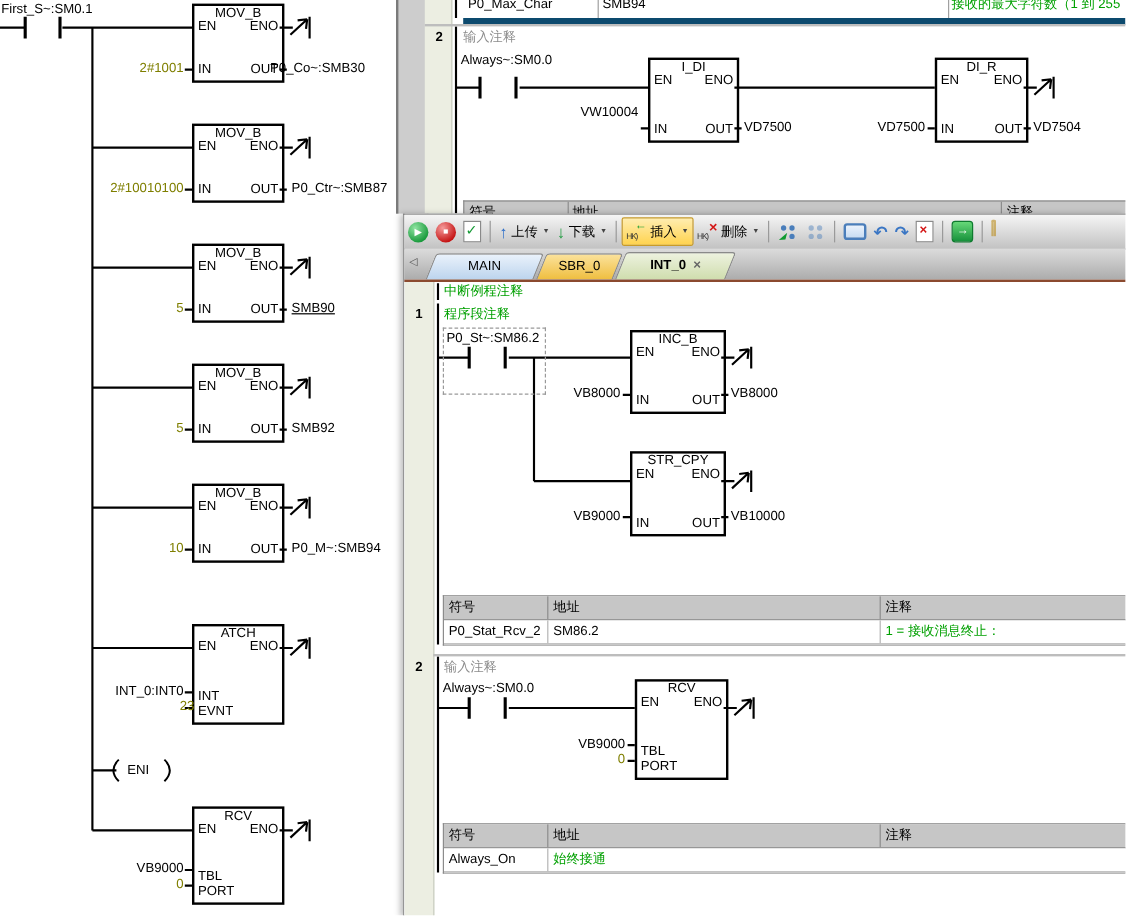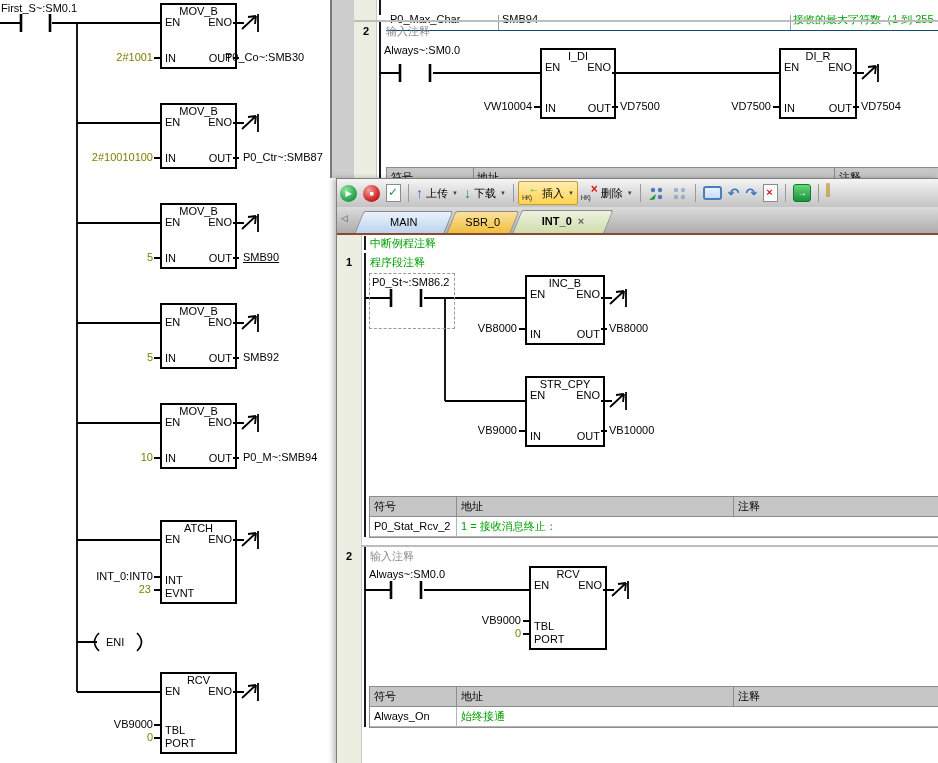--- a/index.html
+++ b/index.html
@@ -182,21 +182,21 @@
         <span class="pr">ENO</span>
       </div>
     <div class="row-p1">
         <span class="pl">INT</span>
       </div>
     <div class="row-io">
         <span class="pl">EVNT</span>
       </div>
   </div>
   <div class="lab r" style="left:75px;top:570px;width:78px;">INT_0:INT0</div>
-  <div class="lab r olive" style="left:111px;top:583px;width:40px;">23</div>
+  <div class="lab r olive" style="left:122px;top:583px;width:40px;">23</div>
 
   <div class="lab" style="left:106px;top:636px;">ENI</div>
 
   <div class="blk" style="left:160px;top:672px;width:73px;height:78px;">
     <div class="ttl">RCV</div>
     <div class="row-en">
         <span class="pl">EN</span>
         <span class="pr">ENO</span>
       </div>
     <div class="row-p1">
@@ -213,21 +213,21 @@
   <div id="bg-window" style="position:absolute;left:330px;top:0;width:608px;height:178px;">
     <div style="position:absolute;left:24px;top:0;width:22px;height:178px;background:#ECEEE2;border-right:1px solid #C9CCC0;"></div>
 
     <svg class="wires" style="left:0;top:0" width="608" height="178" viewBox="0 0 608 178">
       <path stroke-width="1.8" d="M50,0 V15 M50,22 V178 M50,73 H70 M103,73 H210 M282,73 H449
         M204,107 H210 M282,107 H288 M443,107 H449 M523,107 H529"></path>
       <path stroke-width="2.6" d="M70,64 V82 M100,64 V82"></path>
       <path stroke-width="1.8" d="M523,73 h11 M532,79 L546,66 M546,66 l-8,1 M546,66 l-1,8 M548,64 v18"></path>
     </svg>
 
-    <div class="ptable-row" style="left:56px;top:15px;width:552px;height:15px;border-bottom:1px solid #0c4a6e;text-align:center;">
+    <div class="ptable-row" style="left:56px;top:0;width:552px;height:15px;border-bottom:6px solid #0c4a6e;text-align:center;">
       <div class="pcell" style="left:4px;">P0_Max_Char</div>
       <div class="pcell" style="left:116px;">SMB94</div>
       <div class="pcell grncm" style="left:407px;">接收的最大字符数（1 到 255</div>
       <div class="vline" style="left:112px;top:0;height:15px;"></div>
       <div class="vline" style="left:404px;top:0;height:15px;"></div>
     </div>
     <div class="netsep" style="left:24px;top:20px;width:584px;"></div>
 
     <div class="netno" style="left:24px;top:25px;">2</div>
     <div class="lab grycm" style="left:56px;top:25px;">输入注释</div>
@@ -237,21 +237,21 @@
       <div class="ttl">I_DI</div>
       <div class="row-en">
           <span class="pl">EN</span>
           <span class="pr">ENO</span>
         </div>
       <div class="row-io">
           <span class="pl">IN</span>
           <span class="pr">OUT</span>
         </div>
     </div>
-    <div class="lab r" style="left:132px;top:100px;width:70px;">VW10004</div>
+    <div class="lab r" style="left:132px;top:88px;width:70px;">VW10004</div>
     <div class="lab" style="left:290px;top:100px;">VD7500</div>
 
     <div class="blk" style="left:449px;top:48px;width:74px;height:67px;">
       <div class="ttl">DI_R</div>
       <div class="row-en">
           <span class="pl">EN</span>
           <span class="pr">ENO</span>
         </div>
       <div class="row-io">
           <span class="pl">IN</span>
@@ -415,20 +415,21 @@
       <div class="lab" style="left:272px;top:189px;">VB10000</div>
 
       <div class="symtab" style="left:32px;top:261px;width:570px;">
         <div class="st-row hd">
           <div class="st-c c1">符号</div>
           <div class="st-c c2">地址</div>
           <div class="st-c c3">注释</div>
         </div>
         <div class="st-row">
           <div class="st-c c1">P0_Stat_Rcv_2</div>
+          <div class="st-c c2">SM86.2</div>
           <div class="st-c c3 grncm">1 = 接收消息终止：</div>
         </div>
       </div>
 
       <div class="netsep" style="left:24px;top:310px;width:578px;"></div>
 
       <div class="netno" style="left:0;top:315px;">2</div>
       <div class="lab grycm" style="left:33px;top:315px;">输入注释</div>
       <div class="lab" style="left:32px;top:333px;">Always~:SM0.0</div>
 

